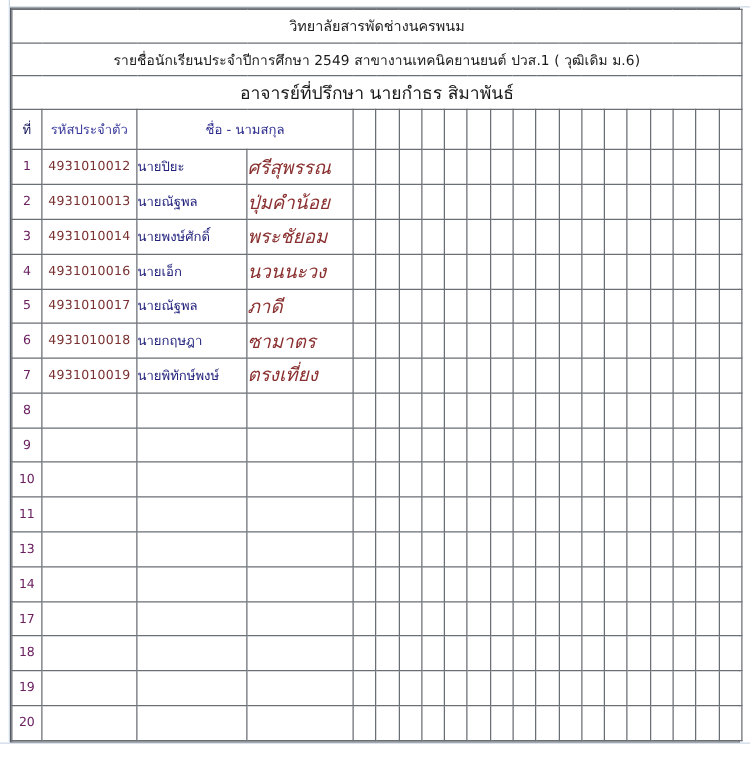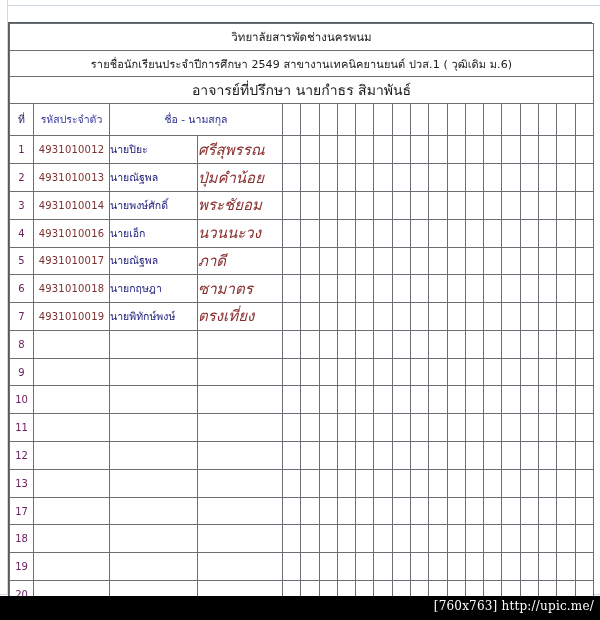--- a/index.html
+++ b/index.html
@@ -27,21 +27,20 @@
   
   #sheet {
     position: absolute;
     left: 8px;
     top: 6px;
     width: 584px;
     height: 588px;
     background: #ffffff;
     border: 1px solid #555a60;
     box-sizing: border-box;
-    margin-top: 16px;
   }
 
   table.grid {
     border-collapse: collapse;
     width: 100%;
     height: 100%;
     table-layout: fixed;
   }
   table.grid td, table.grid th {
     border: 1px solid #6a6f75;
@@ -464,44 +463,44 @@
             <td class="att"></td>
             <td class="att"></td>
             <td class="att"></td>
             <td class="att"></td>
             <td class="att"></td>
             <td class="att"></td>
             <td class="att"></td>
             <td class="att"></td>
           </tr>
           <tr>
-            <td class="r-no">12</td>
-            <td class="r-code"></td>
-            <td class="r-first"></td>
-            <td class="r-last"></td>
-            <td class="att"></td>
-            <td class="att"></td>
-            <td class="att"></td>
-            <td class="att"></td>
-            <td class="att"></td>
-            <td class="att"></td>
-            <td class="att"></td>
-            <td class="att"></td>
-            <td class="att"></td>
-            <td class="att"></td>
-            <td class="att"></td>
-            <td class="att"></td>
-            <td class="att"></td>
-            <td class="att"></td>
-            <td class="att"></td>
-            <td class="att"></td>
-            <td class="att"></td>
-          </tr>
-          <tr>
             <td class="r-no">13</td>
+            <td class="r-code"></td>
+            <td class="r-first"></td>
+            <td class="r-last"></td>
+            <td class="att"></td>
+            <td class="att"></td>
+            <td class="att"></td>
+            <td class="att"></td>
+            <td class="att"></td>
+            <td class="att"></td>
+            <td class="att"></td>
+            <td class="att"></td>
+            <td class="att"></td>
+            <td class="att"></td>
+            <td class="att"></td>
+            <td class="att"></td>
+            <td class="att"></td>
+            <td class="att"></td>
+            <td class="att"></td>
+            <td class="att"></td>
+            <td class="att"></td>
+          </tr>
+          <tr>
+            <td class="r-no">14</td>
             <td class="r-code"></td>
             <td class="r-first"></td>
             <td class="r-last"></td>
             <td class="att"></td>
             <td class="att"></td>
             <td class="att"></td>
             <td class="att"></td>
             <td class="att"></td>
             <td class="att"></td>
             <td class="att"></td>
@@ -605,17 +604,14 @@
             <td class="att"></td>
             <td class="att"></td>
             <td class="att"></td>
             <td class="att"></td>
             <td class="att"></td>
           </tr>
         </tbody>
     </table>
   </div>
 
-  <div id="footer-bar">
-    <div id="footer-text">[760x763] http://upic.me/</div>
-  </div>
 
 </div>
 
 </body></html>

